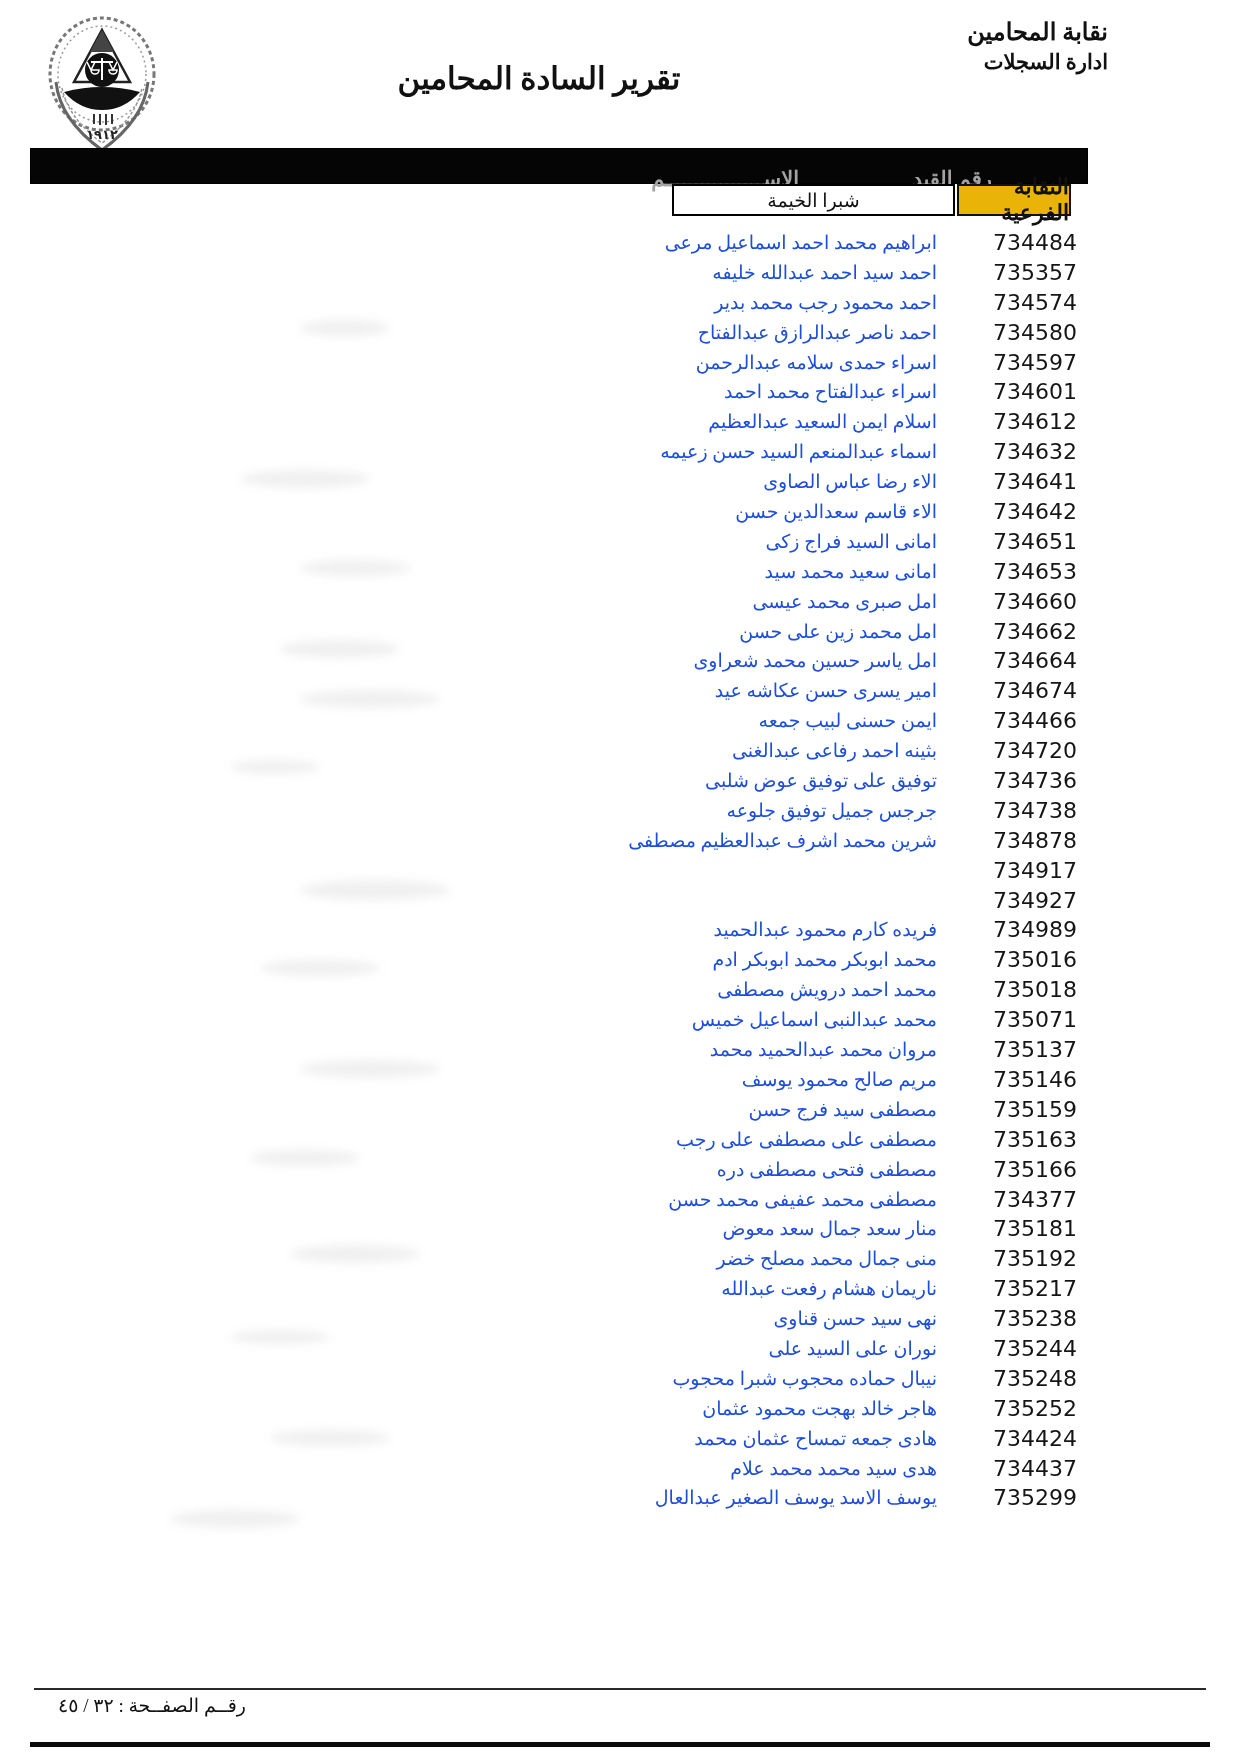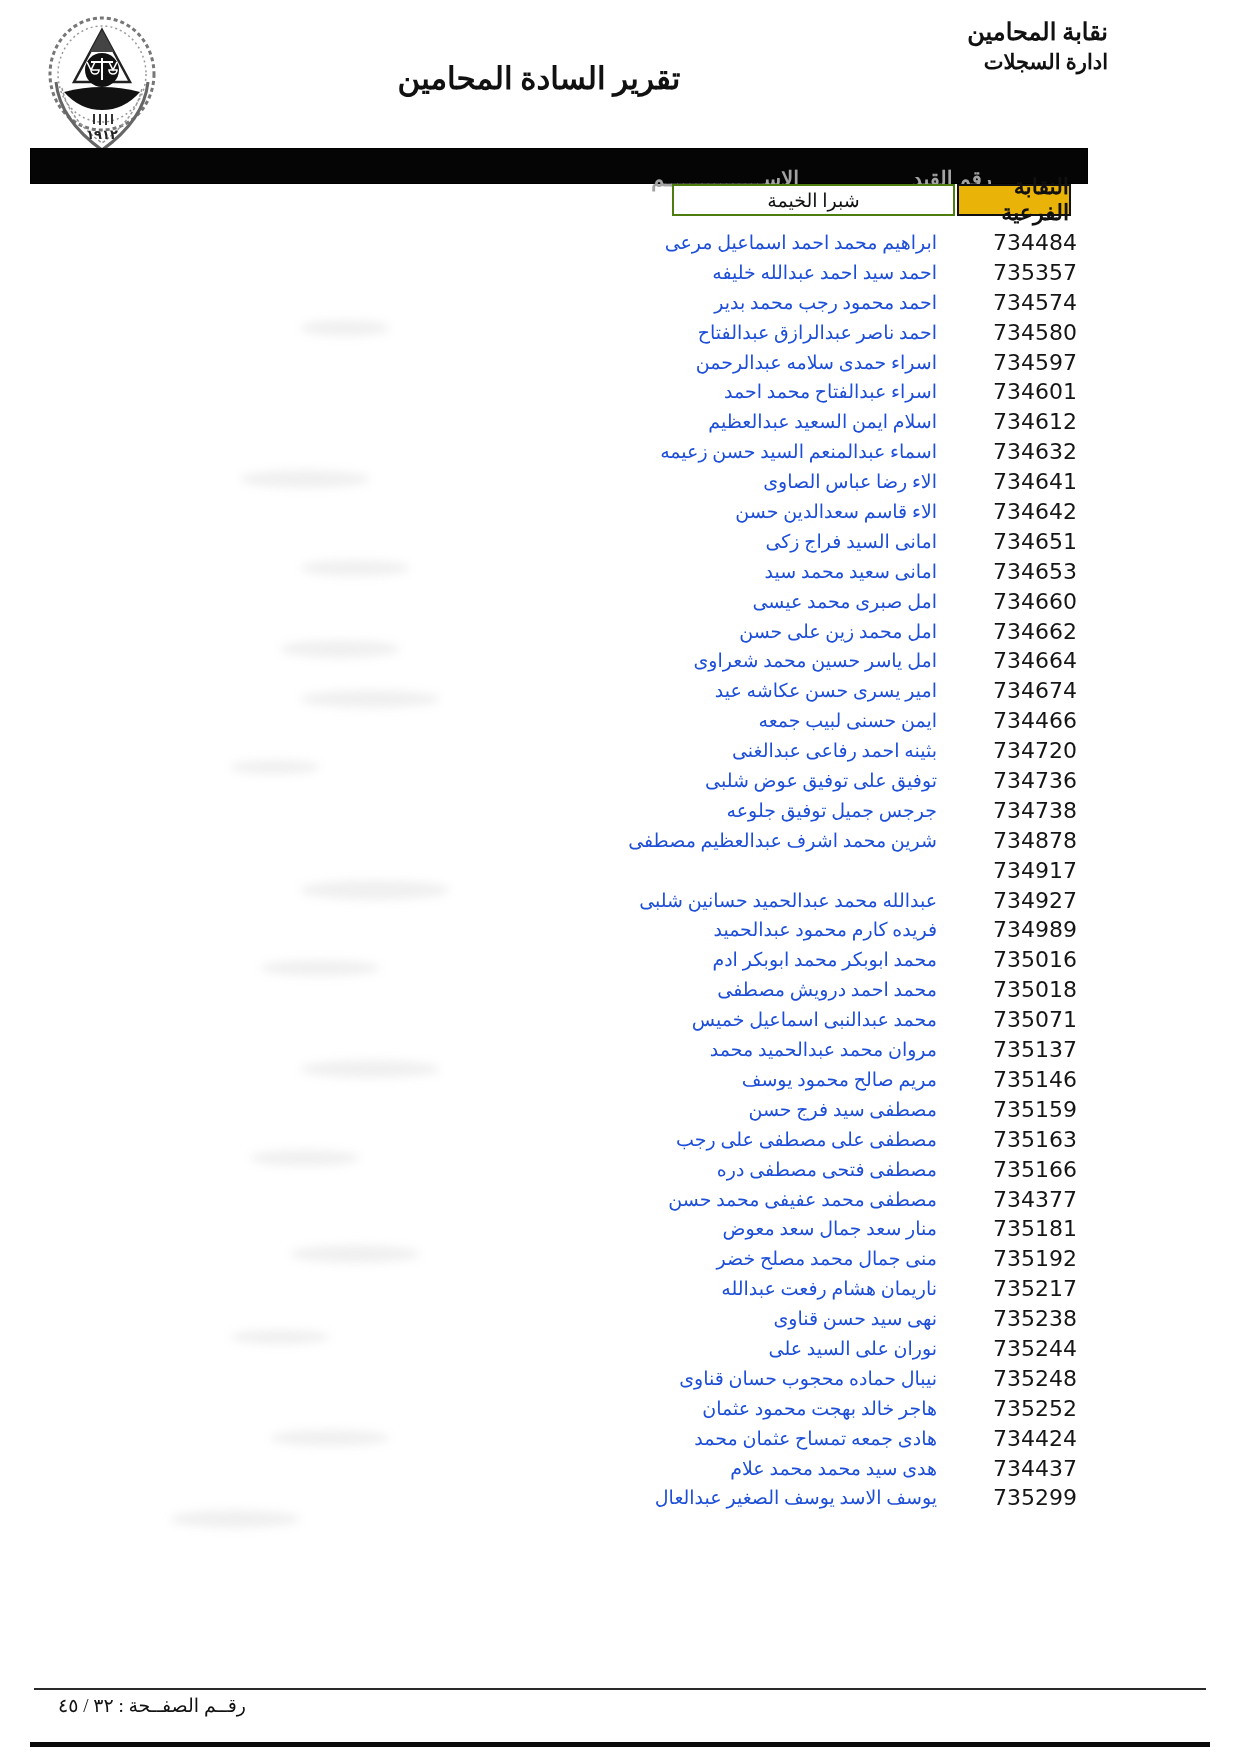--- a/index.html
+++ b/index.html
@@ -37,21 +37,21 @@
   
   .sub-label-box{
     position:absolute;left:957px;top:184px;width:114px;height:32px;
     border:2px solid #111;box-sizing:border-box;direction:rtl;
     display:flex;align-items:center;justify-content:center;
     font-family:"Liberation Serif","DejaVu Serif",serif;
     font-weight:bold;font-size:22px;background:#eab308;
   }
   .sub-value-box{
     position:absolute;left:672px;top:184px;width:283px;height:32px;
-    border:2px solid #4d7c0f;box-sizing:border-box;direction:rtl;
+    border:2px solid #000000;box-sizing:border-box;direction:rtl;
     display:flex;align-items:center;justify-content:center;
     font-family:"Liberation Serif","DejaVu Serif",serif;
     font-size:19px;background:#fff;
   }
   
   .rows{position:absolute;left:0;top:228px;width:1240px;}
   .row{position:relative;height:29.9px;}
   .cell-num{
     position:absolute;right:163px;top:0;width:92px;height:29.9px;
     font-family:"DejaVu Sans","Liberation Sans",sans-serif;
@@ -207,21 +207,20 @@
       </div>
       <div class="row">
         <div class="cell-num">734878</div>
         <div class="cell-name">شرين محمد اشرف عبدالعظيم مصطفى</div>
       </div>
       <div class="row">
         <div class="cell-num">734917</div>
       </div>
       <div class="row">
         <div class="cell-num">734927</div>
-        <div class="cell-name">عبدالله محمد عبدالحميد حسانين شلبى</div>
       </div>
       <div class="row">
         <div class="cell-num">734989</div>
         <div class="cell-name">فريده كارم محمود عبدالحميد</div>
       </div>
       <div class="row">
         <div class="cell-num">735016</div>
         <div class="cell-name">محمد ابوبكر محمد ابوبكر ادم</div>
       </div>
       <div class="row">
@@ -271,21 +270,21 @@
       <div class="row">
         <div class="cell-num">735238</div>
         <div class="cell-name">نهى سيد حسن قناوى</div>
       </div>
       <div class="row">
         <div class="cell-num">735244</div>
         <div class="cell-name">نوران على السيد على</div>
       </div>
       <div class="row">
         <div class="cell-num">735248</div>
-        <div class="cell-name">نيبال حماده محجوب حسان قناوى</div>
+        <div class="cell-name">نيبال حماده محجوب شبرا محجوب</div>
       </div>
       <div class="row">
         <div class="cell-num">735252</div>
         <div class="cell-name">هاجر خالد بهجت محمود عثمان</div>
       </div>
       <div class="row">
         <div class="cell-num">734424</div>
         <div class="cell-name">هادى جمعه تمساح عثمان محمد</div>
       </div>
       <div class="row">

